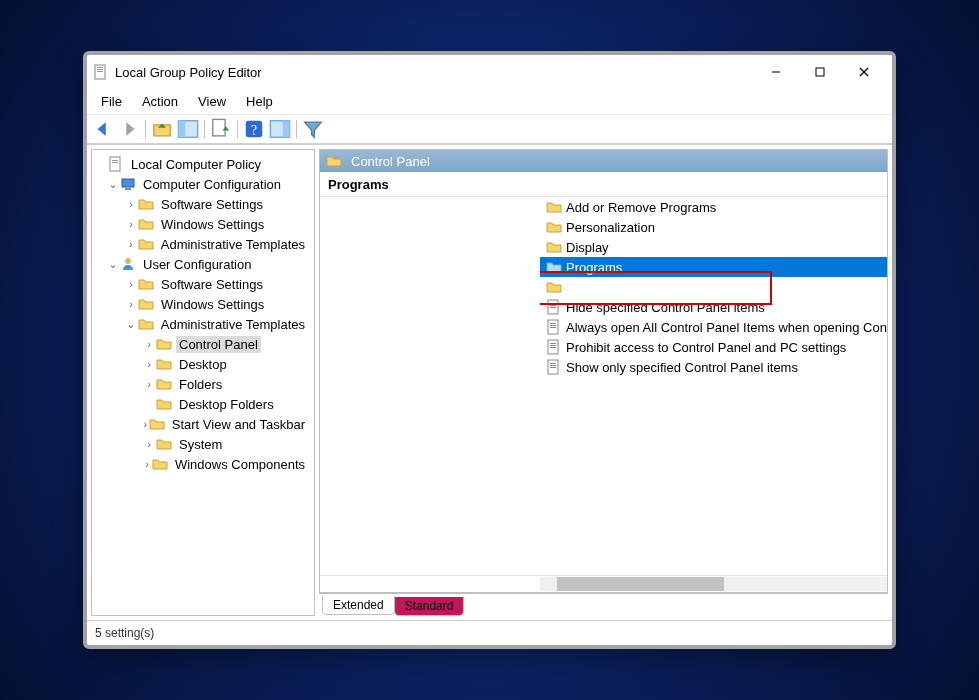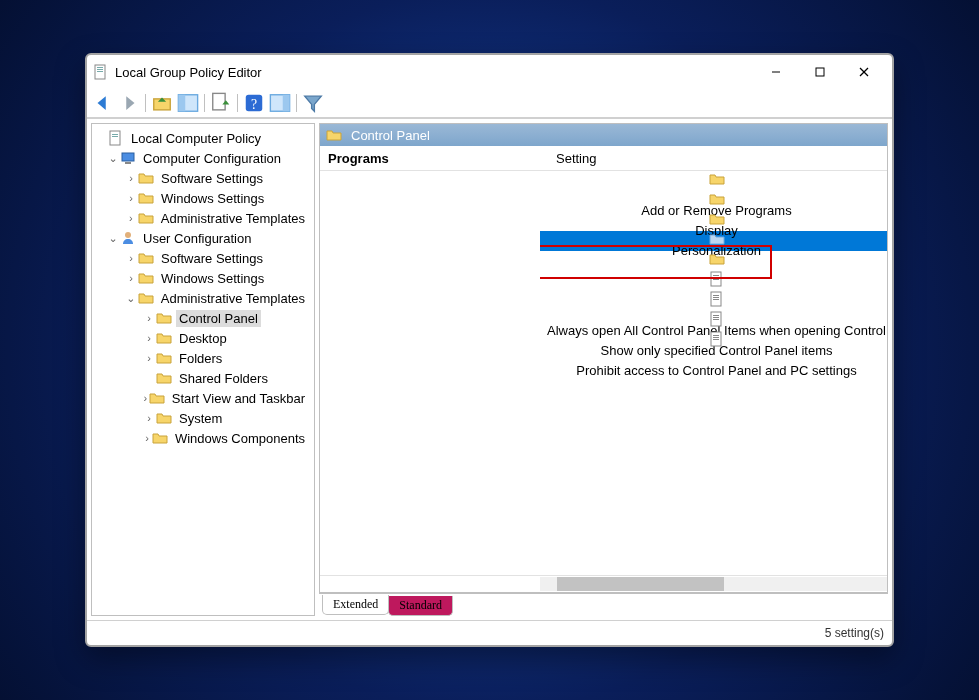--- a/index.html
+++ b/index.html
@@ -1,17 +1,17 @@
 <!DOCTYPE html>
 <html><head>
 <meta charset="utf-8">
 <style>
   html,body{margin:0;padding:0;height:100%;font-family:"Segoe UI",Tahoma,sans-serif;font-size:13px;color:#000;}
   body{background:radial-gradient(circle at 50% 50%,#1a4fb8,#0a1e5a 60%,#041033);display:flex;align-items:center;justify-content:center;height:700px;width:979px;overflow:hidden;}
-  .window{width:805px;height:590px;background:#fff;border:2px solid #a3a3a3;border-radius:6px;box-shadow:0 12px 30px rgba(0,0,0,.4);display:flex;flex-direction:column;position:relative;}
+  .window{width:805px;height:590px;background:#fff;border:4px solid #a3a3a3;border-radius:6px;box-shadow:0 12px 30px rgba(0,0,0,.4);display:flex;flex-direction:column;position:relative;}
   .titlebar{display:flex;align-items:center;height:34px;padding:0 6px;}
   .titlebar .t-icon{width:16px;height:16px;margin-right:6px;display:inline-flex;}
   .titlebar .title{flex:1;font-size:13px;}
   .win-btns{display:flex;gap:0;}
   .win-btn{width:44px;height:28px;display:flex;align-items:center;justify-content:center;color:#000;}
   .menubar{display:flex;gap:4px;padding:2px 6px;border-bottom:1px solid #e8e8e8;}
   .menu-item{padding:3px 8px;}
   .toolbar{display:flex;align-items:center;gap:2px;padding:2px 4px;border-bottom:1px solid #d0d0d0;height:24px;}
   .tb-btn{width:22px;height:22px;display:flex;align-items:center;justify-content:center;border:1px solid transparent;}
   .tb-sep{width:1px;height:18px;background:#c0c0c0;margin:0 2px;}
@@ -27,32 +27,32 @@
   .right-pane{flex:1;margin:4px 4px 4px 2px;display:flex;flex-direction:column;min-width:0;}
   .rp-inner{flex:1;border:1px solid #bfbfbf;display:flex;flex-direction:column;min-height:0;}
   .rp-header{background:linear-gradient(#9ab8d6,#7ea6cc);color:#fff;display:flex;align-items:center;height:22px;padding-left:6px;font-size:13px;gap:6px;}
   .rp-header .node-label{color:#fff;}
   .rp-cols{display:flex;height:24px;border-bottom:1px solid #e2e2e2;align-items:center;}
   .col-left{width:220px;padding-left:8px;font-weight:600;}
   .col-right{flex:1;padding-left:8px;}
   .rp-body{flex:1;display:flex;min-height:0;position:relative;}
   .detail-left{width:220px;}
   .detail-right{flex:1;overflow:hidden;position:relative;}
-  .setting-row{display:flex;align-items:center;height:20px;padding-left:6px;gap:16px;white-space:nowrap;flex-direction:column;}
+  .setting-row{display:flex;align-items:center;height:20px;padding-left:6px;gap:4px;white-space:nowrap;}
   .setting-row.sel{background:#0078d7;color:#fff;}
   .setting-row .ic{width:16px;height:16px;flex:none;}
   .highlight-box{position:absolute;border:2px solid #d00000;pointer-events:none;}
   .arrow-svg{position:absolute;pointer-events:none;}
   .rp-scroll{height:16px;border-top:1px solid #e2e2e2;display:flex;align-items:center;justify-content:center;padding-left:220px;}
   .scroll-track{flex:1;height:14px;background:#f0f0f0;position:relative;}
   .scroll-thumb{position:absolute;top:0;height:14px;background:#c2c2c2;}
-  .tabstrip{height:22px;display:flex;align-items:flex-end;padding-left:3px;border-top:1px solid #bfbfbf;font-family:Liberation Serif, serif;}
+  .tabstrip{height:22px;display:flex;align-items:flex-end;padding-left:3px;border-top:1px solid #bfbfbf;}
   .tab{border:1px solid #bfbfbf;border-top:none;border-bottom-left-radius:5px;border-bottom-right-radius:5px;padding:2px 10px;font-size:12px;background:#be185d;margin-right:-1px;}
   .tab.active{background:#fff;position:relative;top:-1px;}
-  .statusbar{height:20px;border-top:1px solid #d0d0d0;padding:2px 8px;font-size:12px;color:#333;display:flex;align-items:center;justify-content:flex-end;}
+  .statusbar{height:20px;border-top:1px solid #d0d0d0;padding:2px 8px;font-size:12px;color:#333;display:flex;align-items:center;}
   
   .ic svg,.t-icon svg{width:16px;height:16px;display:block;}
 </style>
 </head>
 <body>
 
 <div class="window">
 
   <div class="titlebar">
     <span class="t-icon">
@@ -77,20 +77,26 @@
         </div>
       <div class="win-btn">
           <svg width="10" height="10">
             <line x1="1" y1="1" x2="9" y2="9" stroke="#000" stroke-width="1.3"></line>
             <line x1="9" y1="1" x2="1" y2="9" stroke="#000" stroke-width="1.3"></line>
           </svg>
         </div>
     </div>
   </div>
 
+  <div class="menubar">
+    <div class="menu-item">File</div>
+    <div class="menu-item">Action</div>
+    <div class="menu-item">View</div>
+    <div class="menu-item">Help</div>
+  </div>
 
   <div class="toolbar">
     <div class="tb-btn">
         <svg viewBox="0 0 16 16">
           <path d="M10 3 L4 8 L10 13 Z" fill="#2c7bd4"></path>
         </svg>
       </div>
     <div class="tb-btn">
         <svg viewBox="0 0 16 16">
           <path d="M6 3 L12 8 L6 13 Z" fill="#9aa7b2"></path>
@@ -256,21 +262,21 @@
             </span>
             <span class="node-label">Folders</span>
           </div>
         <div class="node" style="padding-left:48px">
             <span class="tw none">·</span>
             <span class="ic">
               <svg viewBox="0 0 16 16">
                 <path d="M1 4h5l1 2h8v7H1z" fill="#f7d56a" stroke="#c9a33a"></path>
               </svg>
             </span>
-            <span class="node-label">Shared Folders</span>
+            <span class="node-label">Desktop Folders</span>
           </div>
         <div class="node" style="padding-left:48px">
             <span class="tw">›</span>
             <span class="ic">
               <svg viewBox="0 0 16 16">
                 <path d="M1 4h5l1 2h8v7H1z" fill="#f7d56a" stroke="#c9a33a"></path>
               </svg>
             </span>
             <span class="node-label">Start View and Taskbar</span>
           </div>
@@ -300,21 +306,20 @@
         <div class="rp-header">
           <span class="ic">
               <svg viewBox="0 0 16 16">
                 <path d="M1 4h5l1 2h8v7H1z" fill="#f7d56a" stroke="#c9a33a"></path>
               </svg>
             </span>
           <span class="node-label">Control Panel</span>
         </div>
         <div class="rp-cols">
           <div class="col-left">Programs</div>
-          <div class="col-right">Setting</div>
         </div>
         <div class="rp-body">
           <div class="detail-left"></div>
           <div class="detail-right" id="settings-list">
 
             <svg class="arrow-svg" style="left:-72px;top:-6px" width="80" height="50">
                 <defs>
                   <marker id="ah" markerWidth="8" markerHeight="8" refX="6" refY="3" orient="auto">
                     <path d="M0 0 L6 3 L0 6 Z" fill="#d00000"></path>
                   </marker>
@@ -328,29 +333,29 @@
                   </svg>
                 </span>
                 <span>Add or Remove Programs</span>
               </div>
               <div class="setting-row">
                 <span class="ic">
                   <svg viewBox="0 0 16 16">
                     <path d="M1 4h5l1 2h8v7H1z" fill="#f7d56a" stroke="#c9a33a"></path>
                   </svg>
                 </span>
+                <span>Personalization</span>
+              </div>
+              <div class="setting-row">
+                <span class="ic">
+                  <svg viewBox="0 0 16 16">
+                    <path d="M1 4h5l1 2h8v7H1z" fill="#f7d56a" stroke="#c9a33a"></path>
+                  </svg>
+                </span>
                 <span>Display</span>
-              </div>
-              <div class="setting-row">
-                <span class="ic">
-                  <svg viewBox="0 0 16 16">
-                    <path d="M1 4h5l1 2h8v7H1z" fill="#f7d56a" stroke="#c9a33a"></path>
-                  </svg>
-                </span>
-                <span>Personalization</span>
               </div>
               <div class="setting-row sel">
                 <span class="ic">
                   <svg viewBox="0 0 16 16">
                     <path d="M1 4h5l1 2h8v7H1z" fill="#bcd7ef" stroke="#6aa9e0"></path>
                   </svg>
                 </span>
                 <span>Programs</span>
               </div>
               <div class="setting-row">
@@ -362,20 +367,21 @@
               </div>
               <div class="setting-row">
                 <span class="ic">
                   <svg viewBox="0 0 16 16">
                     <rect x="2" y="1" width="10" height="14" fill="#fff" stroke="#888"></rect>
                     <rect x="4" y="4" width="6" height="1" fill="#888"></rect>
                     <rect x="4" y="6" width="6" height="1" fill="#888"></rect>
                     <rect x="4" y="8" width="6" height="1" fill="#888"></rect>
                   </svg>
                 </span>
+                <span>Hide specified Control Panel items</span>
               </div>
               <div class="setting-row">
                 <span class="ic">
                   <svg viewBox="0 0 16 16">
                     <rect x="2" y="1" width="10" height="14" fill="#fff" stroke="#888"></rect>
                     <rect x="4" y="4" width="6" height="1" fill="#888"></rect>
                     <rect x="4" y="6" width="6" height="1" fill="#888"></rect>
                     <rect x="4" y="8" width="6" height="1" fill="#888"></rect>
                   </svg>
                 </span>
@@ -383,32 +389,32 @@
               </div>
               <div class="setting-row">
                 <span class="ic">
                   <svg viewBox="0 0 16 16">
                     <rect x="2" y="1" width="10" height="14" fill="#fff" stroke="#888"></rect>
                     <rect x="4" y="4" width="6" height="1" fill="#888"></rect>
                     <rect x="4" y="6" width="6" height="1" fill="#888"></rect>
                     <rect x="4" y="8" width="6" height="1" fill="#888"></rect>
                   </svg>
                 </span>
-                <span>Show only specified Control Panel items</span>
+                <span>Prohibit access to Control Panel and PC settings</span>
               </div>
               <div class="setting-row">
                 <span class="ic">
                   <svg viewBox="0 0 16 16">
                     <rect x="2" y="1" width="10" height="14" fill="#fff" stroke="#888"></rect>
                     <rect x="4" y="4" width="6" height="1" fill="#888"></rect>
                     <rect x="4" y="6" width="6" height="1" fill="#888"></rect>
                     <rect x="4" y="8" width="6" height="1" fill="#888"></rect>
                   </svg>
                 </span>
-                <span>Prohibit access to Control Panel and PC settings</span>
+                <span>Show only specified Control Panel items</span>
               </div>
               <div class="highlight-box" style="left: -12px; top: 74px; width: 240px; height: 30px;"></div>
             </div>
         </div>
         <div class="rp-scroll">
           <div class="scroll-track">
               <div class="scroll-thumb" id="sthumb" style="left: 5%; width: 48%;"></div>
             </div>
         </div>
       </div>

